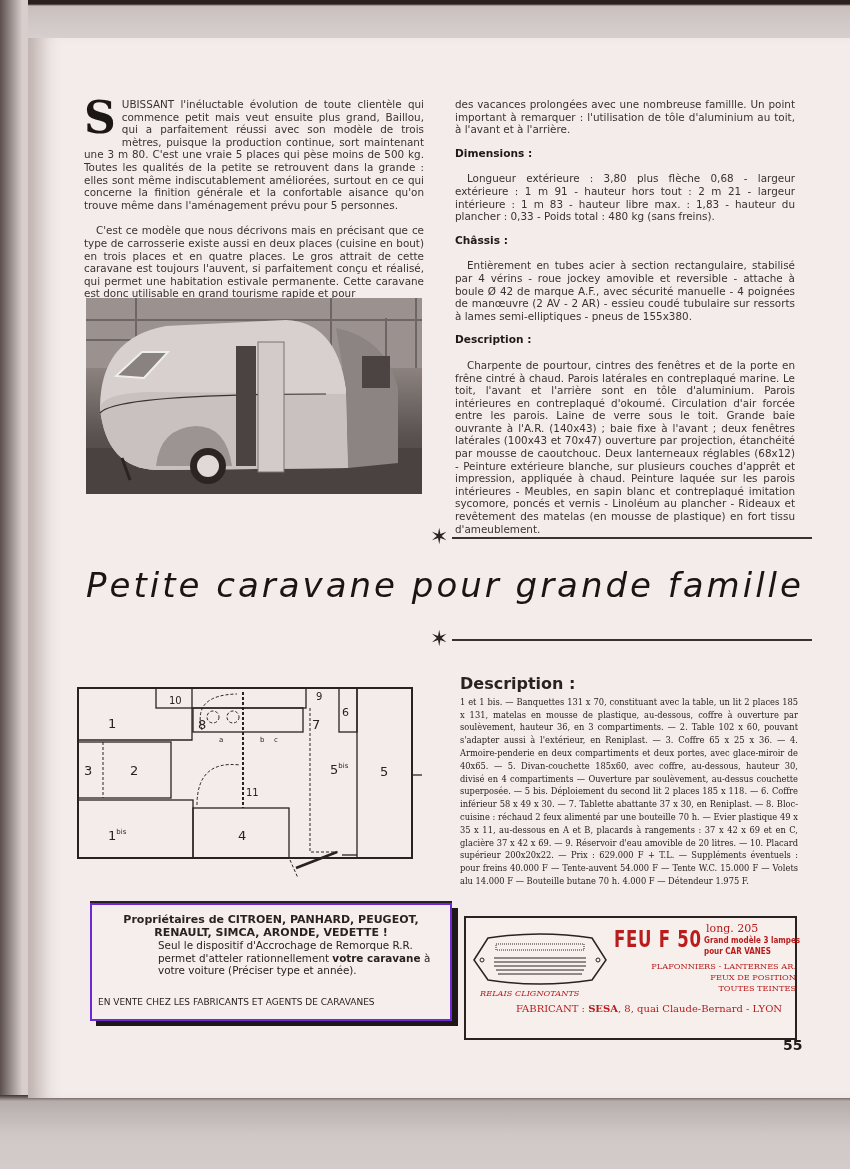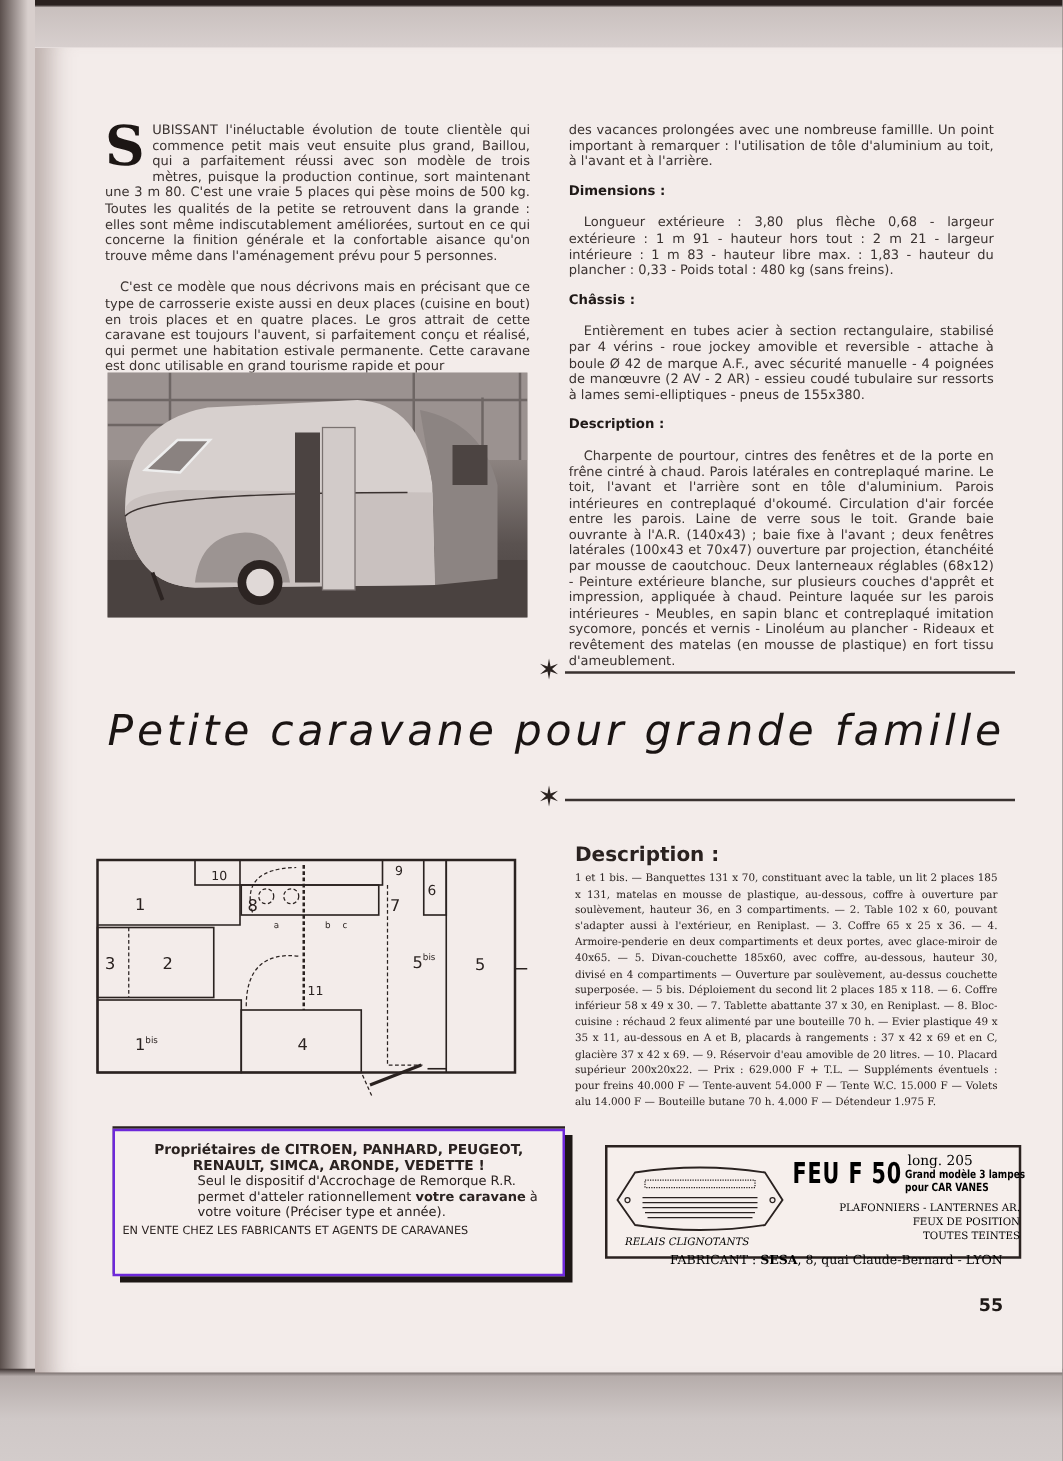--- a/index.html
+++ b/index.html
@@ -18,22 +18,22 @@
   .photo { position: absolute; left: 86px; top: 298px; width: 336px; height: 196px; background: linear-gradient(#a39a97 0, #8d8481 35%, #5a5250 70%, #48403e 100%); overflow: hidden; }
   .ornament { position: absolute; font-size: 22px; color: #2a2220; line-height: 20px; }
   .rule { position: absolute; height: 1.5px; background: #3a3230; }
   .title { position: absolute; left: 86px; top: 565px; font-family: "DejaVu Sans", sans-serif; font-style: italic; font-weight: 300; font-size: 34px; letter-spacing: 3px; color: #1a1413; white-space: nowrap; }
   .desc { position: absolute; left: 460px; top: 678px; width: 338px; font-family: "DejaVu Serif", serif; font-size: 8.3px; line-height: 12.8px; color: #2a2220; text-align: justify; }
   .desc .dh { font-family: "DejaVu Sans", sans-serif; font-weight: bold; font-size: 16px; margin-bottom: 5px; }
   .plan { position: absolute; left: 72px; top: 680px; width: 350px; height: 200px; }
   .ad1 { position: absolute; left: 90px; top: 903px; width: 362px; height: 118px; background: #f5eeec; border: 2px solid #6d28d9; box-shadow: 0 -2px 0 #2a2220, 6px 5px 0 #1d1715; padding: 8px 6px; font-size: 9.8px; color: #2a2220; }
   .ad1 .big { font-weight: bold; font-size: 11px; text-align: center; line-height: 13px; }
   .ad1 .ind { padding-left: 60px; line-height: 12.5px; font-size: 10.4px; }
-  .ad1 .vente { font-size: 9px; margin-top: 2px; line-height: 12px; }
-  .ad2 { position: absolute; left: 484px; top: 916px; width: 333px; height: 91px; border: 2px solid #2a2220; background: #f6efec; font-family: "DejaVu Serif", serif; color: #000000; }
+  .ad1 .vente { font-size: 9px; margin-top: 19px; line-height: 12px; }
+  .ad2 { position: absolute; left: 464px; top: 916px; width: 333px; height: 124px; border: 2px solid #2a2220; background: #f6efec; font-family: "DejaVu Serif", serif; color: #b91c1c; }
   .feu { position: absolute; left: 148px; top: 8px; font-family: "DejaVu Sans", sans-serif; font-weight: bold; font-size: 23px; transform: scaleX(.72); transform-origin: left; letter-spacing: 1px; }
   .pagenum { position: absolute; left: 783px; top: 1037px; font-weight: bold; font-size: 14px; color: #1f1917; }
 </style>
 </head>
 <body>
 
 <div class="top-bg"></div>
 <div class="left-bg"></div>
 <div class="bot-bg"></div>
 

